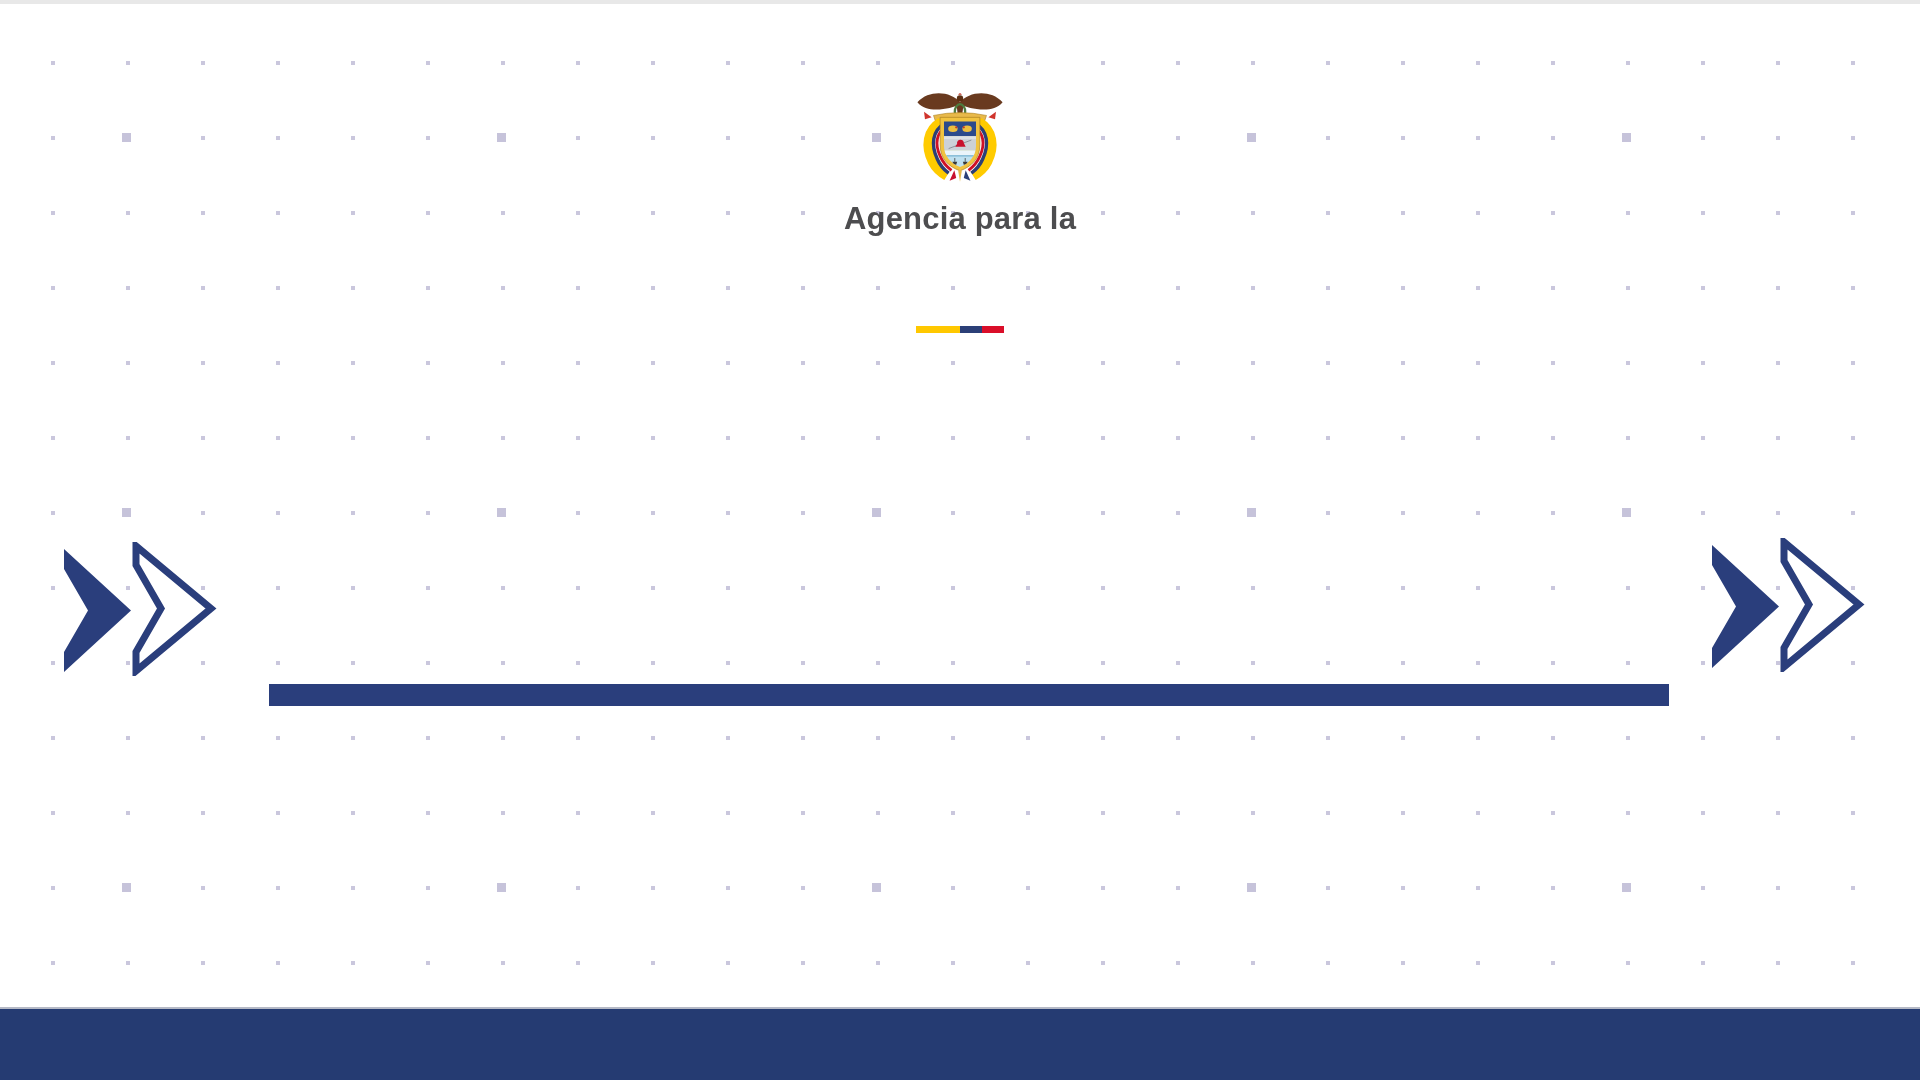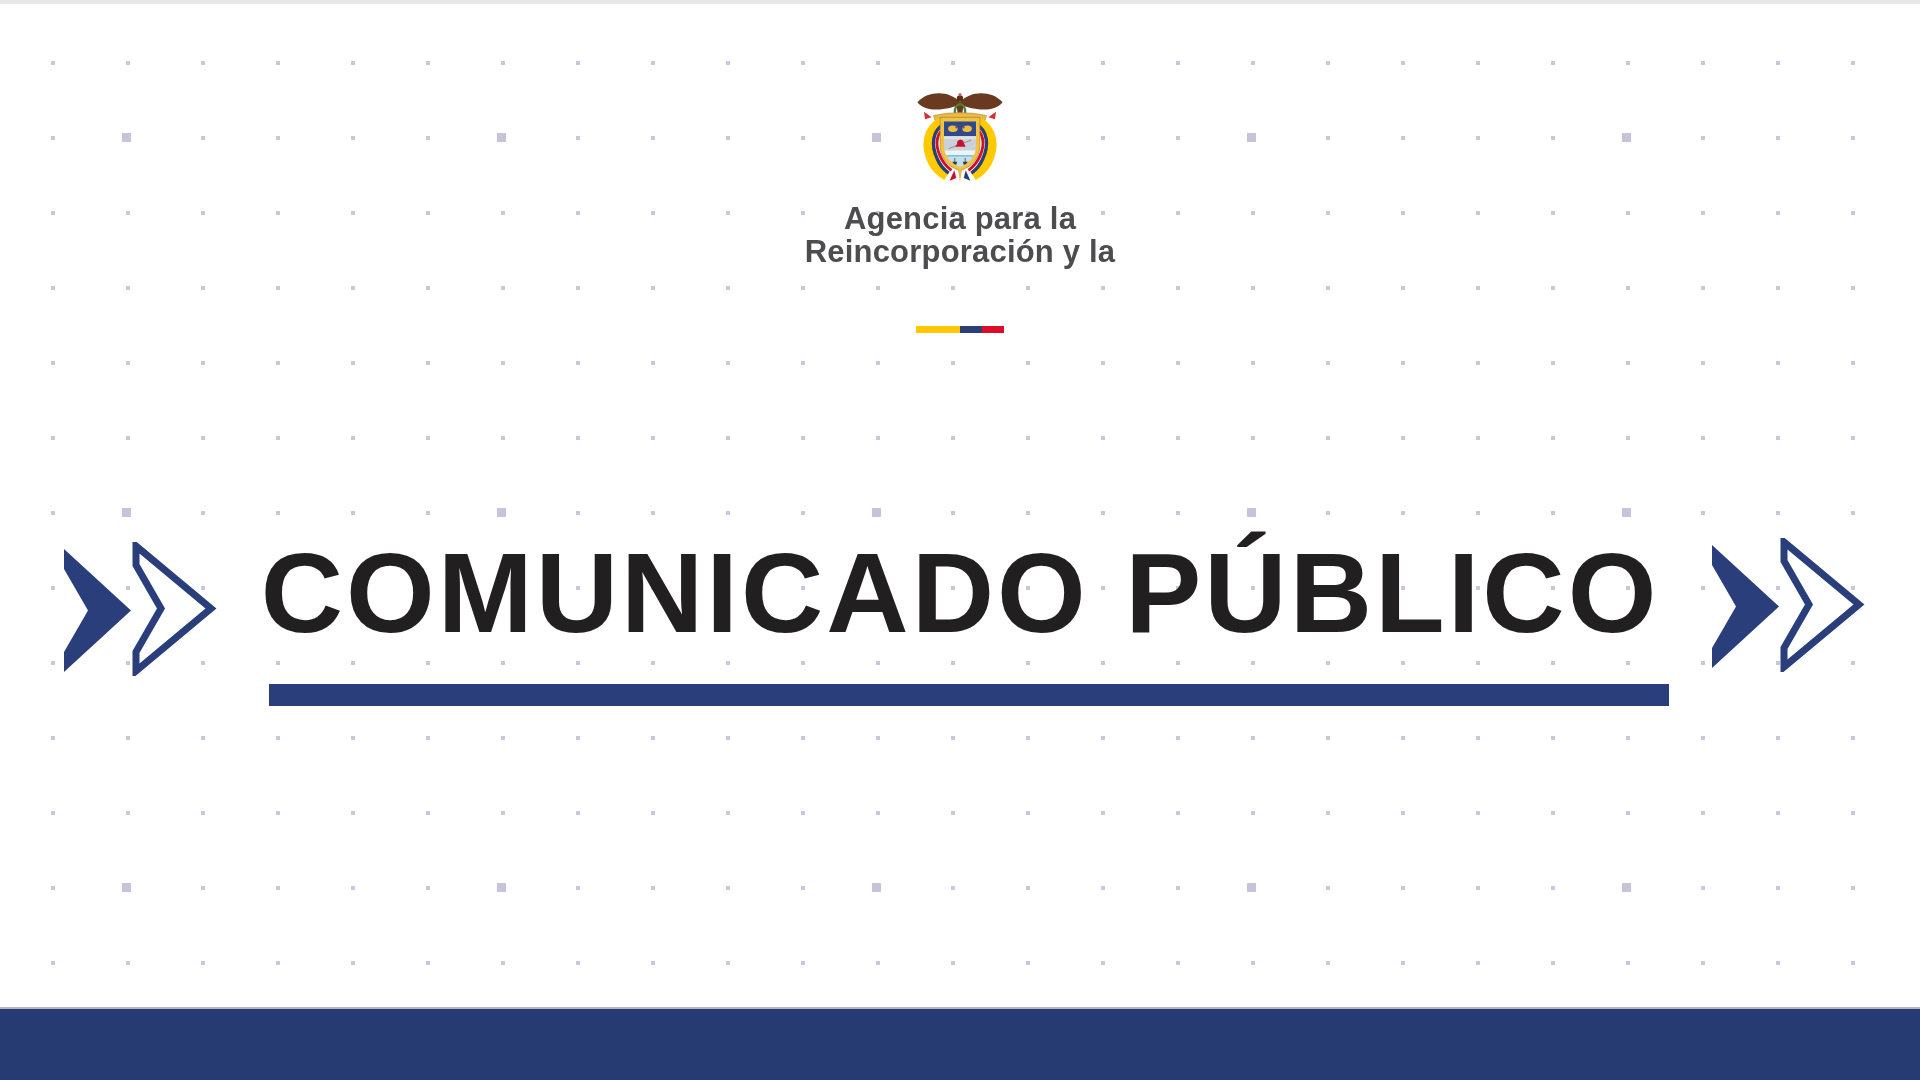--- a/index.html
+++ b/index.html
@@ -116,35 +116,33 @@
       <line x1="55.5" y1="74" x2="55.5" y2="78" stroke="#3a3a3a" stroke-width="0.8"></line>
     </g>
 
     <path d="M44,87 L39,98 L46,95 Z" fill="#c8102e"></path>
     <path d="M56,87 L61,98 L54,95 Z" fill="#2b3f77"></path>
     <path d="M48,87 L50,99 L52,87 Z" fill="#e8b94a"></path>
   </svg>
 
   <div class="agency">
     <div>Agencia para la</div>
-    <div>Reincorporación y la</div>
   </div>
 
   <div class="flagbar">
     <div class="y"></div>
     <div class="b"></div>
     <div class="r"></div>
   </div>
 
   <svg class="chevrons left" viewBox="0 0 153 134" aria-hidden="true">
     <polygon points="0,7 67,68.5 0,130 0,110 24,68.5 0,27" fill="var(--navy,#2a3e7c)"></polygon>
     <polygon points="72,4 147,66.5 72,129 72,110 97,66.5 72,23" fill="none" stroke="var(--navy,#2a3e7c)" stroke-width="7"></polygon>
   </svg>
 
-  <div class="title">COMUNICADO PÚBLICO</div>
 
   <svg class="chevrons right" viewBox="0 0 153 134" aria-hidden="true">
     <polygon points="0,7 67,68.5 0,130 0,110 24,68.5 0,27" fill="var(--navy,#2a3e7c)"></polygon>
     <polygon points="72,4 147,66.5 72,129 72,110 97,66.5 72,23" fill="none" stroke="var(--navy,#2a3e7c)" stroke-width="7"></polygon>
   </svg>
 
   <div class="title-underline"></div>
 
   <div class="footer"></div>
 

